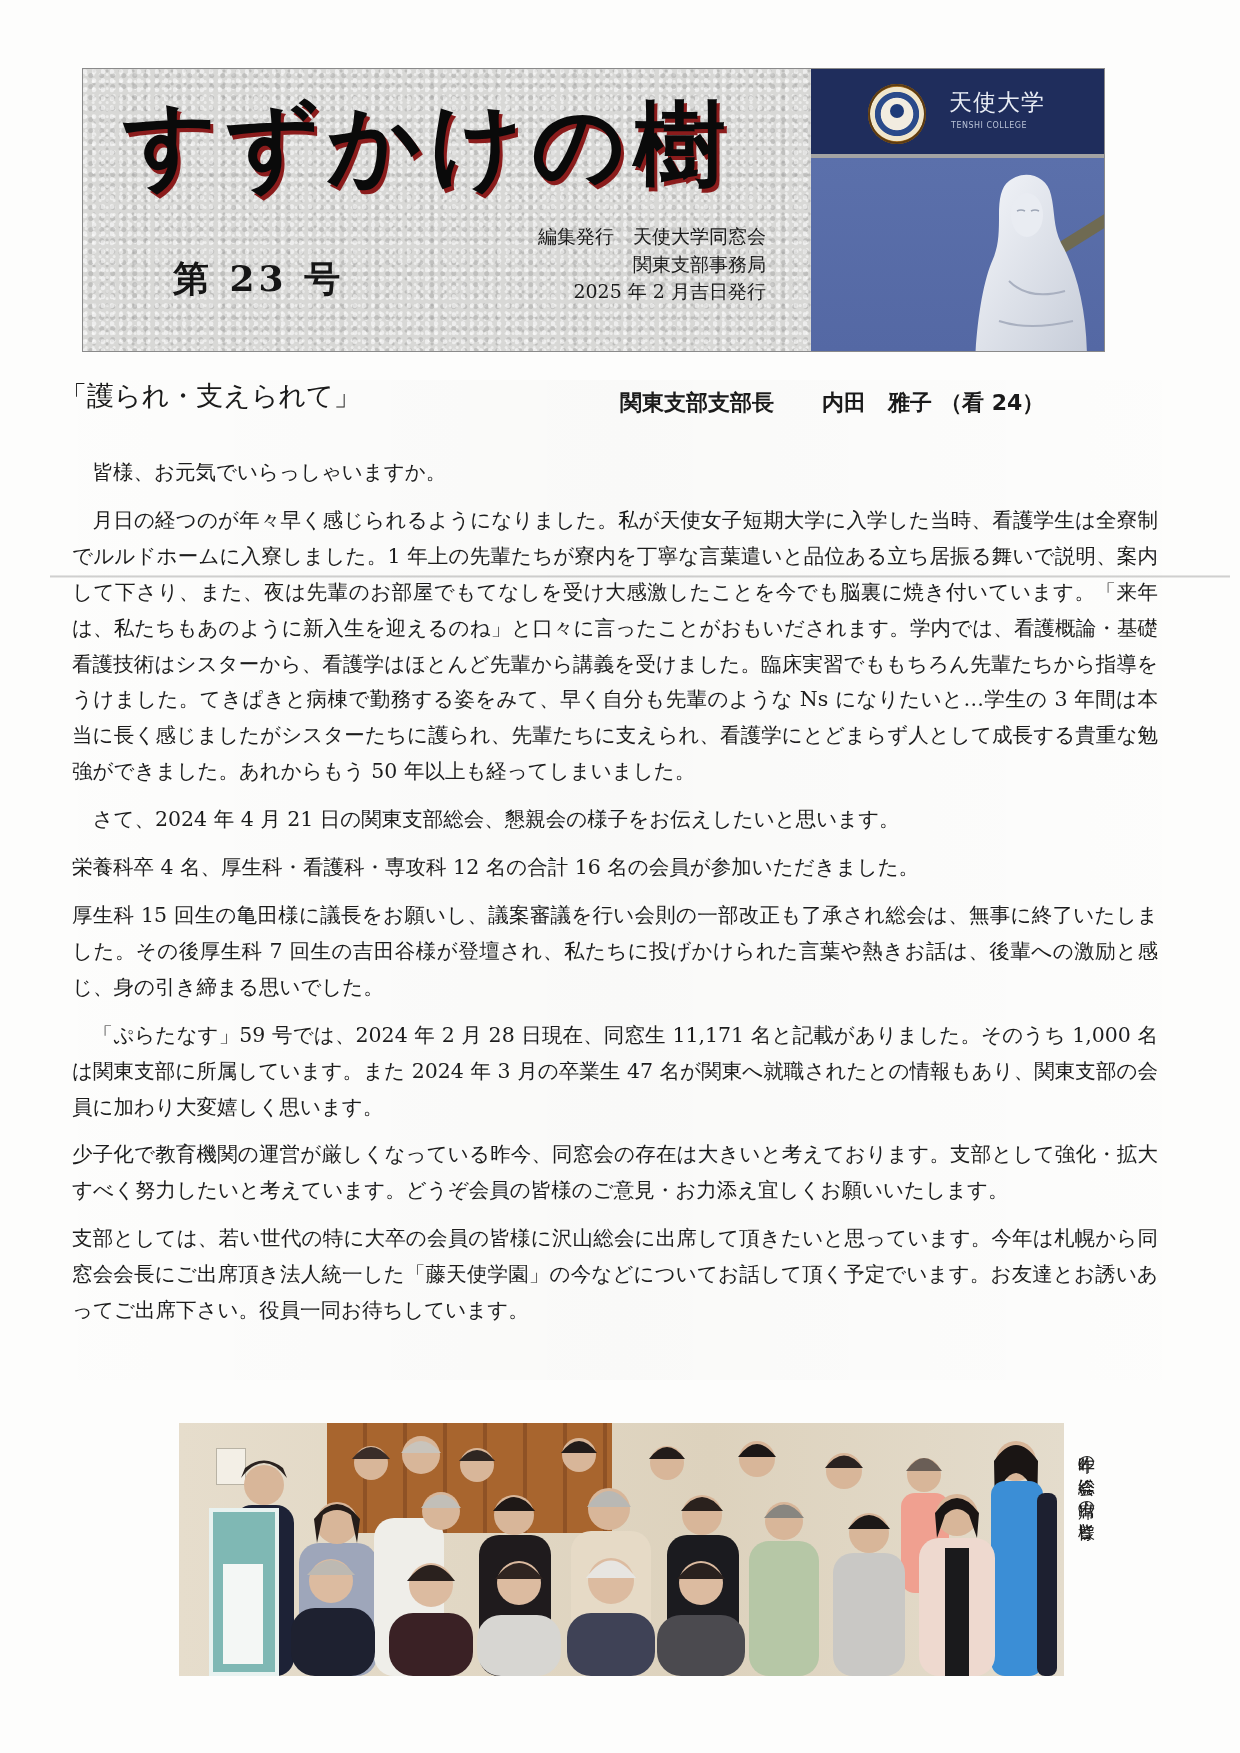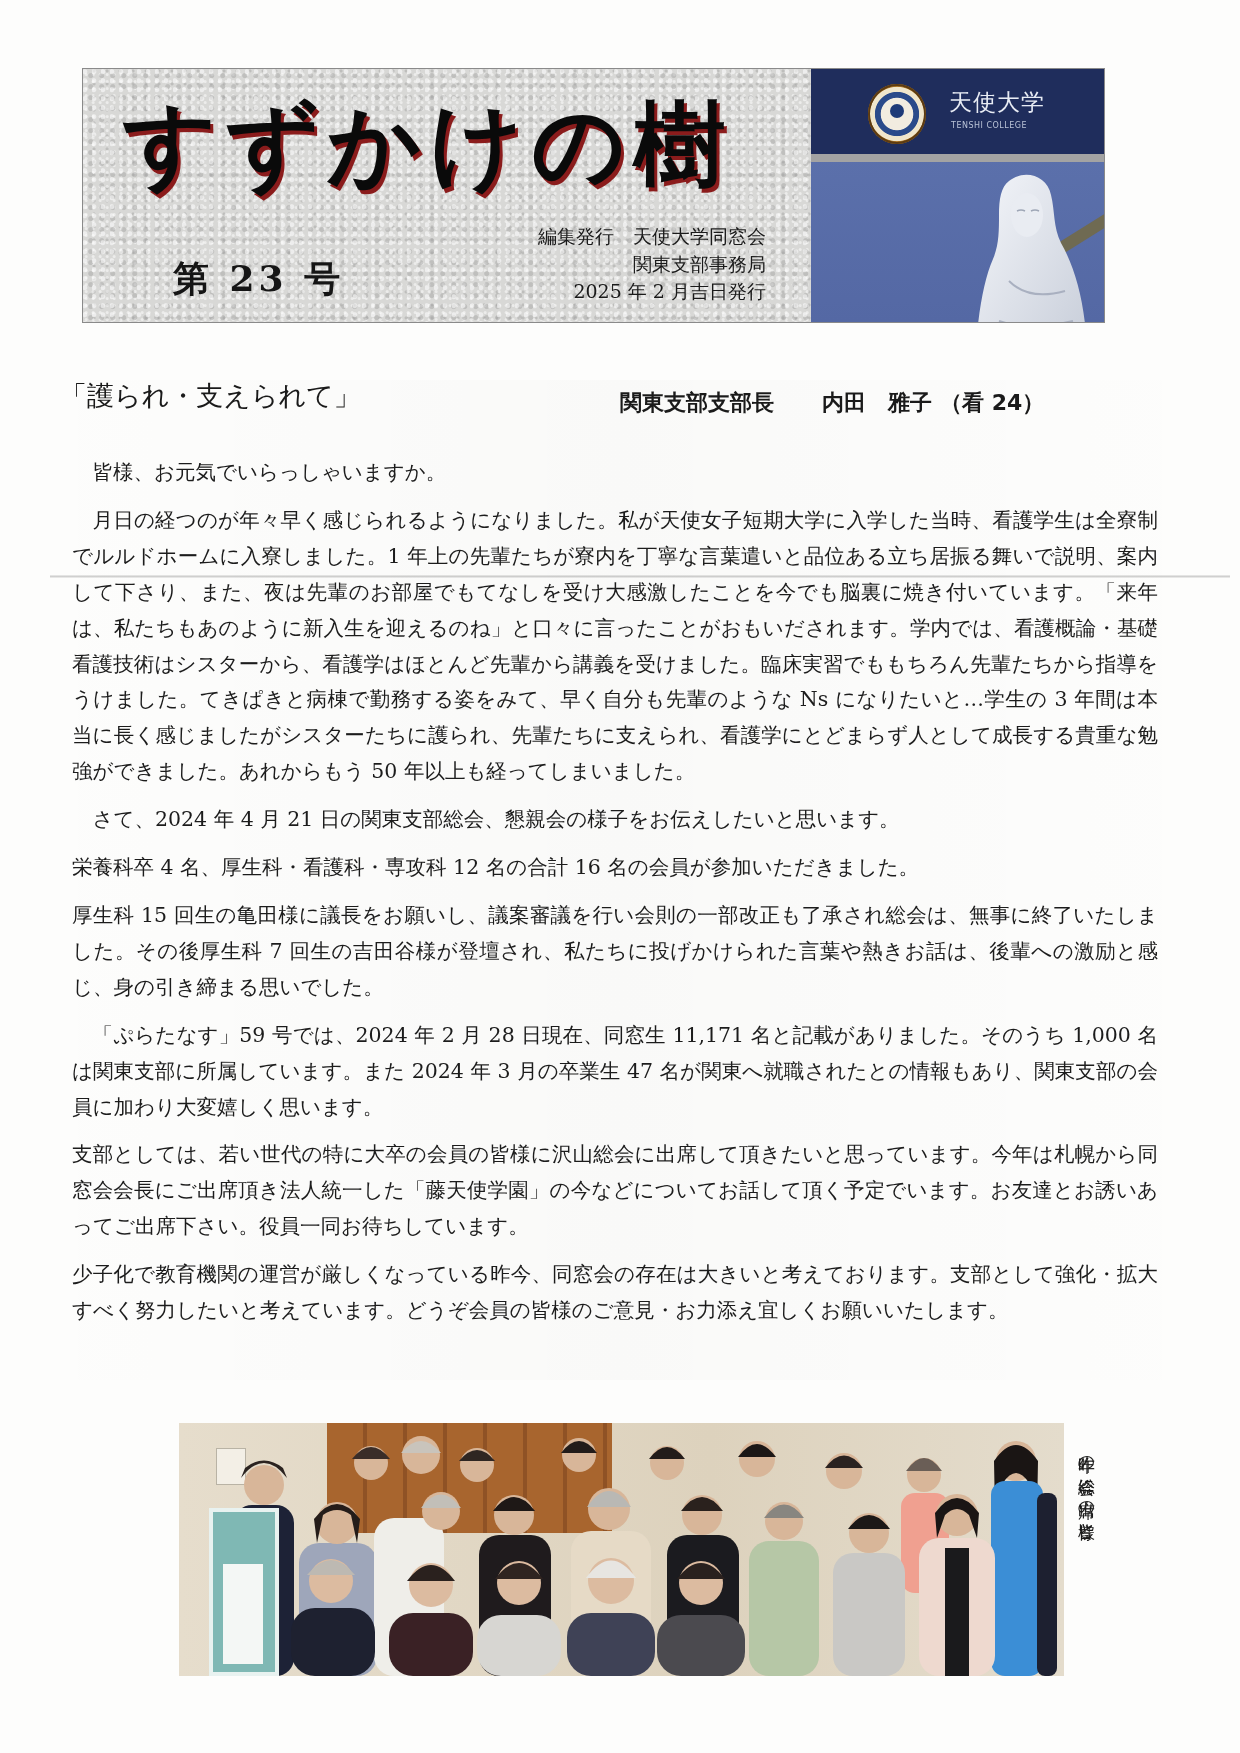--- a/index.html
+++ b/index.html
@@ -15,21 +15,21 @@
     background: linear-gradient(90deg, rgba(0,0,0,0) 0%, rgba(0,0,0,0.015) 50%, rgba(0,0,0,0) 100%);
     pointer-events: none;
   }
   .fold-line {
     position: absolute; left: 50px; top: 575px; width: 1180px; height: 3px;
     background: linear-gradient(180deg, rgba(0,0,0,0.06), rgba(0,0,0,0.18), rgba(0,0,0,0.04));
   }
 
   
   .masthead {
-    position: absolute; left: 82px; top: 68px; width: 1023px; height: 255px;
+    position: absolute; left: 82px; top: 68px; width: 1023px; height: 284px;
     border: 1px solid #8a8a8a; box-sizing: border-box; display: flex;
   }
   .masthead-left {
     position: relative; width: 728px; height: 100%;
     background-color: #d8d8d6;
     background-image:
       radial-gradient(circle at 20% 30%, rgba(255,255,255,0.55) 0 2px, transparent 3px),
       radial-gradient(circle at 70% 60%, rgba(160,160,160,0.45) 0 2px, transparent 3px),
       radial-gradient(circle at 45% 80%, rgba(255,255,255,0.5) 0 1px, transparent 2px),
       radial-gradient(circle at 85% 15%, rgba(150,150,150,0.4) 0 1px, transparent 2px);
@@ -52,21 +52,21 @@
     position: absolute; right: 45px; top: 154px; text-align: right;
     font-size: 19px; line-height: 27.5px; color: #1a1a1a;
   }
   .publisher div { white-space: nowrap; }
   .masthead-right {
     position: relative; flex: 1; height: 100%;
     background: #5a6ea8; overflow: hidden;
   }
   .brand-band {
     position: absolute; left: 0; top: 0; right: 0; height: 85px;
-    background: #1f2d5c; border-bottom: 8px solid #a3a3a3;
+    background: #1f2d5c; border-bottom: 4px solid #a3a3a3;
   }
   .seal {
     position: absolute; left: 57px; top: 15px; width: 58px; height: 60px;
     border-radius: 50%;
     background: radial-gradient(circle, #f2ece0 0 38%, #2a4a8a 40% 52%, #f0e6cc 54% 64%, #b07a2a 66% 100%);
     box-shadow: 0 0 0 2px #5c3b12 inset;
   }
   .seal::after {
     content: ""; position: absolute; left: 22px; top: 20px; width: 14px; height: 14px;
     border-radius: 50%; background: #1e3a78;
@@ -177,22 +177,22 @@
   </div>
 </div>
 
 <div class="body">
   <p class="indent">皆様、お元気でいらっしゃいますか。</p>
   <p class="indent">月日の経つのが年々早く感じられるようになりました。私が天使女子短期大学に入学した当時、看護学生は全寮制でルルドホームに入寮しました。1 年上の先輩たちが寮内を丁寧な言葉遣いと品位ある立ち居振る舞いで説明、案内して下さり、また、夜は先輩のお部屋でもてなしを受け大感激したことを今でも脳裏に焼き付いています。「来年は、私たちもあのように新入生を迎えるのね」と口々に言ったことがおもいだされます。学内では、看護概論・基礎看護技術はシスターから、看護学はほとんど先輩から講義を受けました。臨床実習でももちろん先輩たちから指導をうけました。てきぱきと病棟で勤務する姿をみて、早く自分も先輩のような Ns になりたいと…学生の 3 年間は本当に長く感じましたがシスターたちに護られ、先輩たちに支えられ、看護学にとどまらず人として成長する貴重な勉強ができました。あれからもう 50 年以上も経ってしまいました。</p>
   <p class="indent">さて、2024 年 4 月 21 日の関東支部総会、懇親会の様子をお伝えしたいと思います。</p>
   <p>栄養科卒 4 名、厚生科・看護科・専攻科 12 名の合計 16 名の会員が参加いただきました。</p>
   <p>厚生科 15 回生の亀田様に議長をお願いし、議案審議を行い会則の一部改正も了承され総会は、無事に終了いたしました。その後厚生科 7 回生の吉田谷様が登壇され、私たちに投げかけられた言葉や熱きお話は、後輩への激励と感じ、身の引き締まる思いでした。</p>
   <p class="indent">「ぷらたなす」59 号では、2024 年 2 月 28 日現在、同窓生 11,171 名と記載がありました。そのうち 1,000 名は関東支部に所属しています。また 2024 年 3 月の卒業生 47 名が関東へ就職されたとの情報もあり、関東支部の会員に加わり大変嬉しく思います。</p>
+  <p>少子化で教育機関の運営が厳しくなっている昨今、同窓会の存在は大きいと考えております。支部として強化・拡大すべく努力したいと考えています。どうぞ会員の皆様のご意見・お力添え宜しくお願いいたします。</p>
   <p>支部としては、若い世代の特に大卒の会員の皆様に沢山総会に出席して頂きたいと思っています。今年は札幌から同窓会会長にご出席頂き法人統一した「藤天使学園」の今などについてお話して頂く予定でいます。お友達とお誘いあってご出席下さい。役員一同お待ちしています。</p>
-  <p>少子化で教育機関の運営が厳しくなっている昨今、同窓会の存在は大きいと考えております。支部として強化・拡大すべく努力したいと考えています。どうぞ会員の皆様のご意見・お力添え宜しくお願いいたします。</p>
 </div>
 
 <div class="fold-line"></div>
 
 <div class="photo">
   <div class="wall"></div>
   <div class="door"></div>
   <div class="plaque"></div>
   <svg style="position:absolute;left:0;top:0;width:885px;height:253px" viewBox="0 0 885 253">
 

